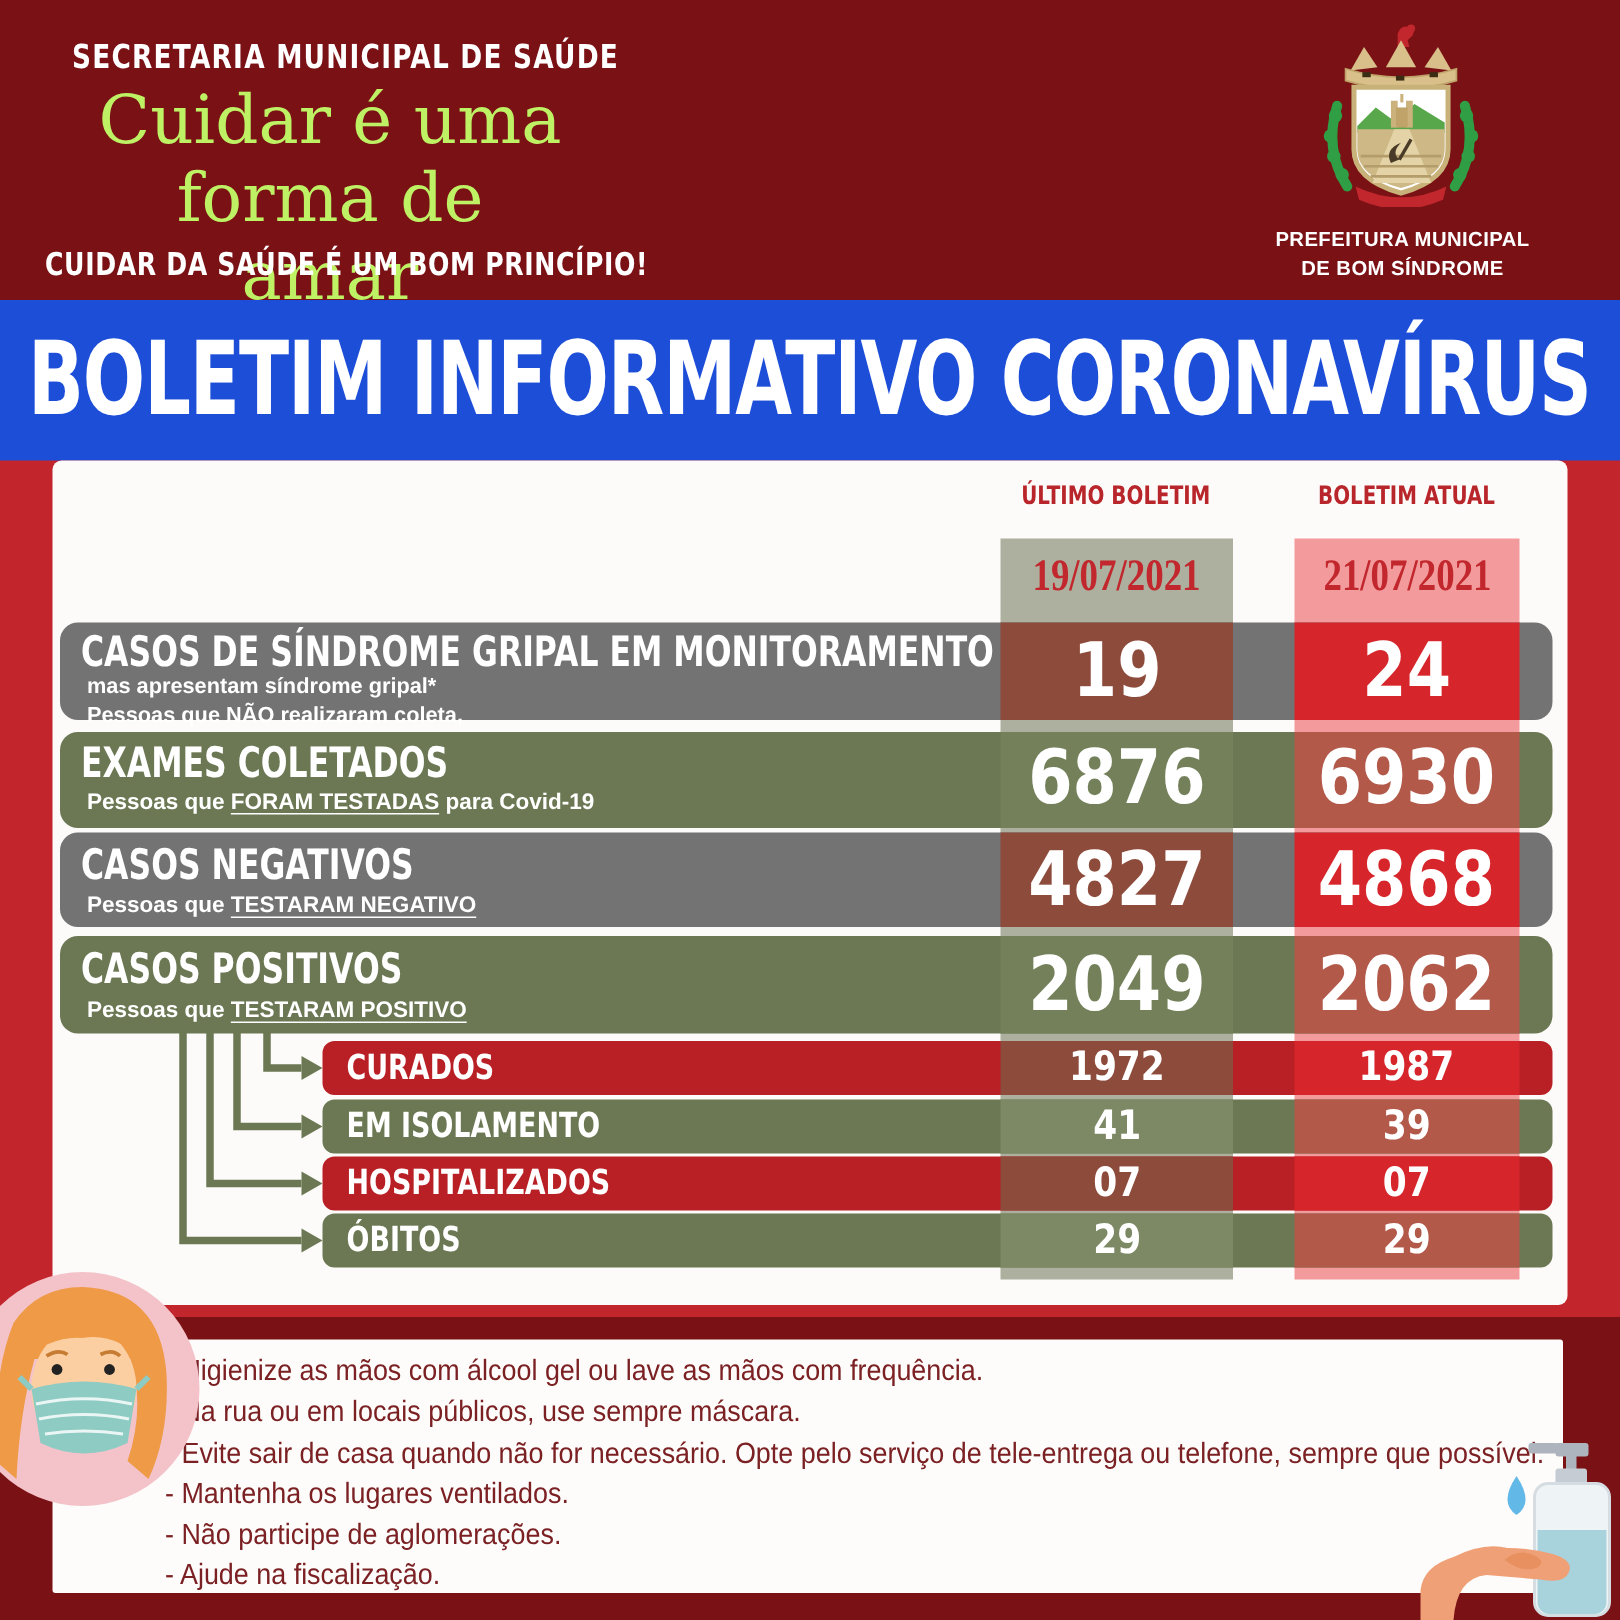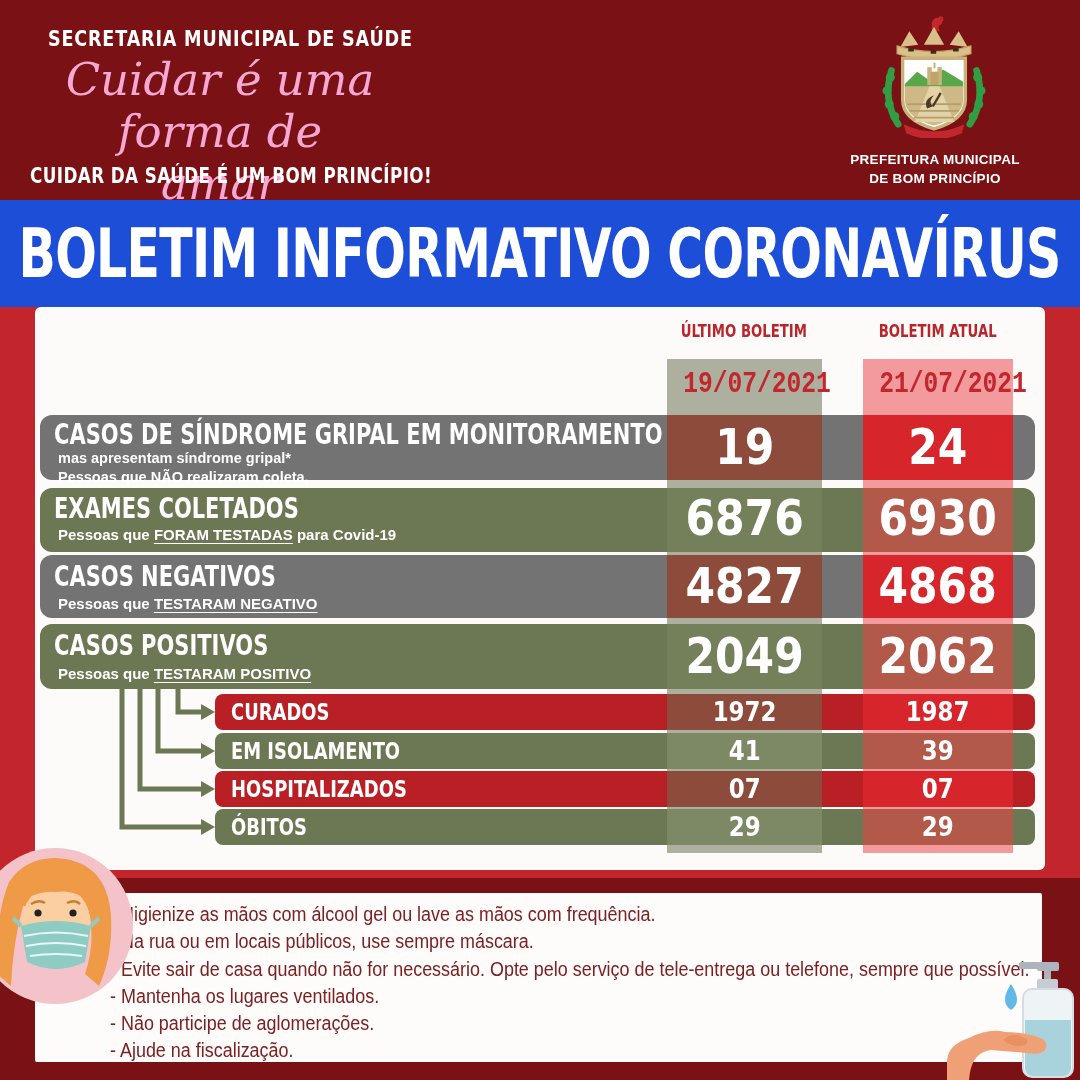--- a/index.html
+++ b/index.html
@@ -6,22 +6,22 @@
   .page{position:relative;width:1080px;height:1080px;background:#c2252b;overflow:hidden;
         font-family:"Liberation Sans",sans-serif;}
   .cond{display:inline-block;transform:scaleX(.78);transform-origin:center center;white-space:nowrap;}
   .condL{display:inline-block;transform:scaleX(.78);transform-origin:left center;white-space:nowrap;}
 
   
   .top-header{position:absolute;left:0;top:0;width:1080px;height:200px;background:#7a1115;}
   .secretaria{position:absolute;left:48px;top:26px;color:#fff;font-weight:bold;
               font-size:22px;letter-spacing:1px;font-family:"DejaVu Sans",sans-serif;}
   .secretaria .condL{transform:scaleX(.8);}
-  .slogan{position:absolute;left:60px;top:54px;width:320px;color:#f9a8d4;text-align:center;
-          font-family:"DejaVu Serif",serif;font-style:italic;font-size:45px;line-height:52px;}
+  .slogan{position:absolute;left:60px;top:54px;width:320px;color:#bef264;text-align:center;
+          font-family:"DejaVu Serif",serif;font-size:45px;line-height:52px;}
   .tagline{position:absolute;left:30px;top:164px;color:#fff;font-weight:bold;font-size:21px;
            letter-spacing:.5px;font-family:"DejaVu Sans",sans-serif;}
   .tagline .condL{transform:scaleX(.8);}
   .logo{position:absolute;left:878px;top:12px;width:112px;height:128px;}
   .prefeitura{position:absolute;left:820px;top:150px;width:230px;text-align:center;color:#fff;
               font-weight:bold;font-size:13.5px;line-height:19px;letter-spacing:.3px;}
 
   
   .title-band{position:absolute;left:0;top:200px;width:1080px;height:107px;background:#1d4ed8;
               display:flex;align-items:center;justify-content:center;}
@@ -32,21 +32,21 @@
   .panel{position:absolute;left:35px;top:307px;width:1010px;height:563px;background:#fcfbf9;
          border-radius:6px;}
   .col-label{position:absolute;top:14px;width:300px;text-align:center;color:#b8252a;
              font-weight:bold;font-size:17px;font-family:"DejaVu Sans",sans-serif;}
   .col-label.last{left:559px;}   
   .col-label.curr{left:753px;}   
   .strip{position:absolute;top:52px;height:494px;z-index:0;}
   .strip.left{left:632px;width:155px;background:#adb09e;}
   .strip.right{left:828px;width:150px;background:#f39b9c;}
   .date{position:absolute;top:52px;height:50px;line-height:50px;text-align:center;z-index:1;
-        color:#c1272d;font-weight:bold;font-size:30px;font-family:Liberation Mono, monospace;}
+        color:#c1272d;font-weight:bold;font-size:30px;font-family:Liberation Serif, serif;}
   .date.last{left:632px;width:155px;}
   .date.curr{left:828px;width:150px;}
   .date .cond{transform:scaleX(.82);}
 
   .row{position:absolute;left:5px;width:995px;border-radius:12px;z-index:1;color:#fff;}
   .row.red{background:#737373;}
   .row.green{background:#6b7853;}
   .r1{top:108px;height:65px;} .r2{top:181px;height:64px;}
   .r3{top:248px;height:63px;} .r4{top:317px;height:65px;}
   .row-title{position:absolute;left:14px;top:3px;font-weight:bold;font-size:28px;
@@ -140,21 +140,21 @@
         <path d="M26,82 L74,82 M28,88 L72,88 M32,94 L68,94" stroke="#b49d6b" stroke-width="1.6"></path>
 
         <path d="M44,86 Q40,78 50,74 Q44,80 49,84 Z" fill="#4a3b28"></path>
         <path d="M49,84 L56,72" stroke="#4a3b28" stroke-width="2"></path>
 
         <path d="M23,100 Q50,113 77,100 L75,108 Q50,119 25,108 Z" fill="#c1272d"></path>
       </svg>
     </div>
     <div class="prefeitura">
       <div>PREFEITURA MUNICIPAL</div>
-      <div>DE BOM PRINCÍPIO</div>
+      <div>DE BOM SÍNDROME</div>
     </div>
   </header>
 
   <div class="title-band">
     <span class="cond">BOLETIM INFORMATIVO CORONAVÍRUS</span>
   </div>
 
   <section class="panel">
     <div class="strip left"></div>
     <div class="strip right"></div>

